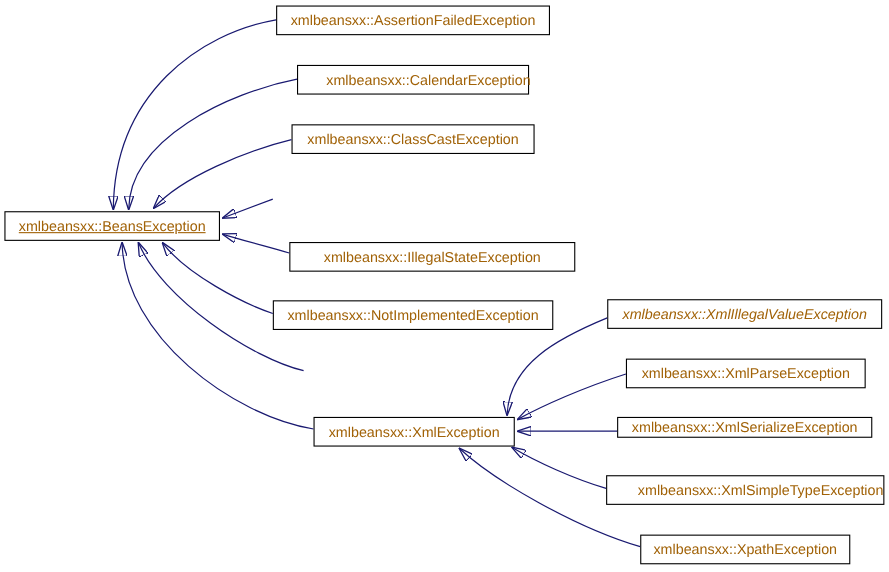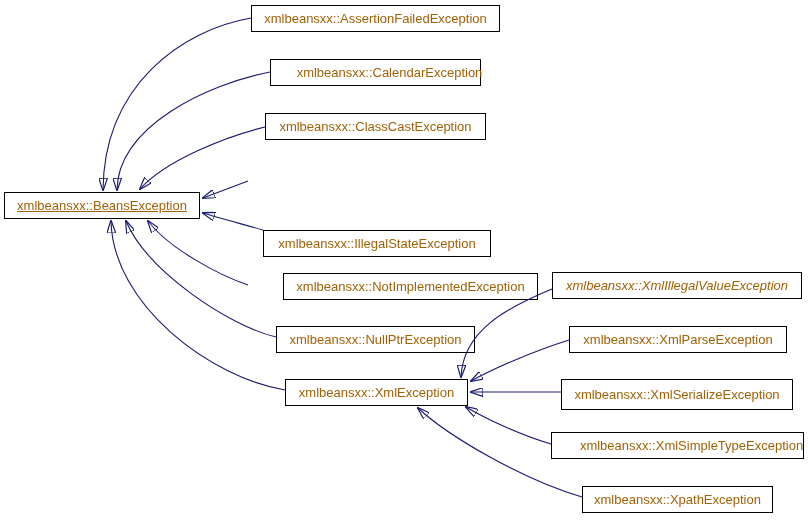--- a/index.html
+++ b/index.html
@@ -51,33 +51,32 @@
 
   <div class="node" style="left: 4px; top: 192px; width: 196px; height: 27px; background: rgb(255, 255, 255); border-color: rgb(0, 0, 0); text-decoration: underline;">xmlbeansxx::BeansException</div>
 
   <div class="node" style="left: 251px; top: 5px; width: 249px; height: 27px; background: rgb(255, 255, 255); border-color: rgb(0, 0, 0);">xmlbeansxx::AssertionFailedException</div>
 
   <div class="node" style="left: 270px; top: 59px; width: 211px; height: 27px; background: rgb(255, 255, 255); border-color: rgb(0, 0, 0); padding-left: 28px;">xmlbeansxx::CalendarException</div>
 
   <div class="node" style="left: 265px; top: 113px; width: 221px; height: 27px; background: rgb(255, 255, 255); border-color: rgb(0, 0, 0);">xmlbeansxx::ClassCastException</div>
 
 
-  <div class="node" style="left: 263px; top: 230px; width: 228px; height: 27px; background: rgb(255, 255, 255); border-color: rgb(0, 0, 0);">xmlbeansxx::IllegalStateException</div>
+  <div class="node" style="left: 263px; top: 220px; width: 260px; height: 27px; background: rgb(255, 255, 255); border-color: rgb(0, 0, 0);">xmlbeansxx::IllegalStateException</div>
 
-  <div class="node" style="left: 248px; top: 273px; width: 255px; height: 27px; background: rgb(255, 255, 255); border-color: rgb(0, 0, 0); margin-left: 35px;">xmlbeansxx::NotImplementedException</div>
+  <div class="node" style="left: 248px; top: 273px; width: 255px; height: 27px; background: rgb(255, 255, 255); border-color: rgb(0, 0, 0);">xmlbeansxx::NotImplementedException</div>
 
-  <div class="node" style="left: 276px; top: 326px; width: 199px; height: 27px; background: rgb(255, 255, 255); border-color: rgb(0, 0, 0);">xmlbeansxx::NullPtrException</div>
 
   <div class="node" style="left: 285px; top: 379px; width: 183px; height: 27px; background: rgb(255, 255, 255); border-color: rgb(0, 0, 0); text-align: center;">xmlbeansxx::XmlException</div>
 
   <div class="node" style="left: 552px; top: 272px; width: 250px; height: 27px; background: rgb(255, 255, 255); border-color: rgb(0, 0, 0); font-style: italic;">xmlbeansxx::XmlIllegalValueException</div>
 
   <div class="node" style="left: 569px; top: 326px; width: 218px; height: 27px; background: rgb(255, 255, 255); border-color: rgb(0, 0, 0);">xmlbeansxx::XmlParseException</div>
 
-  <div class="node" style="left: 561px; top: 379px; width: 232px; height: 31px; background: rgb(255, 255, 255); border-color: rgb(0, 0, 0);">xmlbeansxx::XmlSerializeException</div>
+  <div class="node" style="left: 561px; top: 379px; width: 232px; height: 19px; background: rgb(255, 255, 255); border-color: rgb(0, 0, 0);">xmlbeansxx::XmlSerializeException</div>
 
   <div class="node" style="left: 551px; top: 432px; width: 253px; height: 27px; background: rgb(255, 255, 255); border-color: rgb(0, 0, 0); padding-left: 28px;">xmlbeansxx::XmlSimpleTypeException</div>
 
   <div class="node" style="left: 582px; top: 486px; width: 191px; height: 27px; background: rgb(255, 255, 255); border-color: rgb(0, 0, 0);">xmlbeansxx::XpathException</div>
 
   <svg id="edges" viewBox="0 0 808 520" xmlns="http://www.w3.org/2000/svg">
     <defs>
       <marker id="arrow" viewBox="0 0 12 8" refX="11" refY="4" markerWidth="13" markerHeight="9" markerUnits="userSpaceOnUse" orient="auto">
         <path d="M0,0 L12,4 L0,8 Z" fill="#191970" stroke="none" class="arrowhead"></path>
       </marker>

